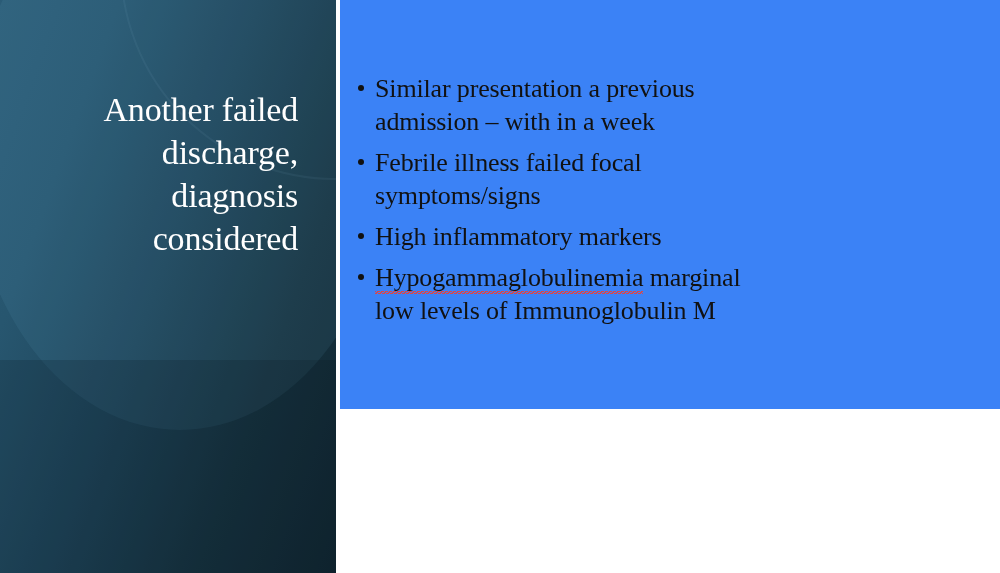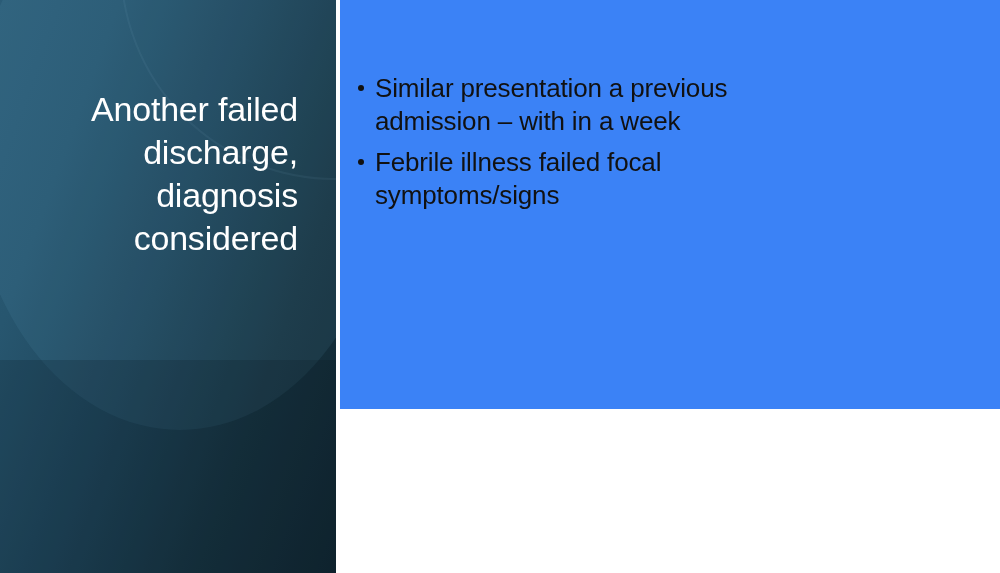--- a/index.html
+++ b/index.html
@@ -9,21 +9,21 @@
     height: 573px;
     overflow: hidden;
     background: #ffffff;
   }
 
   #slide {
     position: relative;
     width: 1000px;
     height: 573px;
     background: #ffffff;
-    font-family: Liberation Sans, sans-serif;
+    font-family: Liberation Serif, serif;
     overflow: hidden;
   }
 
   
   #title-panel {
     position: absolute;
     left: 0; top: 0;
     width: 336px;
     height: 573px;
     overflow: hidden;
@@ -171,21 +171,29 @@
       <li class="bullet-item">
         <span class="bullet-dot"></span>
         <span class="bullet-text">Similar presentation a previous admission – with in a week</span>
       </li>
 
       <li class="bullet-item">
         <span class="bullet-dot"></span>
         <span class="bullet-text">Febrile illness failed focal symptoms/signs</span>
       </li>
 
-
+      <li class="bullet-item">
+        <span class="bullet-dot"></span>
+        <span class="bullet-text">High inflammatory markers</span>
+      </li>
+
+      <li class="bullet-item">
+        <span class="bullet-dot"></span>
+        <span class="bullet-text"><span class="spell-error">Hypogammaglobulinemia</span><span> marginal low levels of Immunoglobulin M</span></span>
+      </li>
 
     </ul>
 
     <div id="gears-graphic">
       <svg width="340" height="345" viewBox="0 0 340 345" xmlns="http://www.w3.org/2000/svg">
 
         <g>
           <path fill="#2e6ba8" d="
             M 5,296
             C 6,230 40,160 108,110

